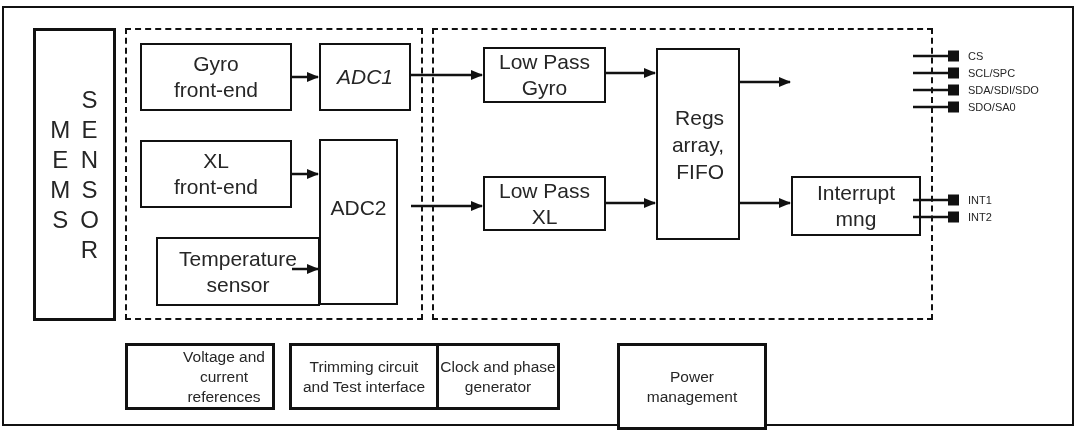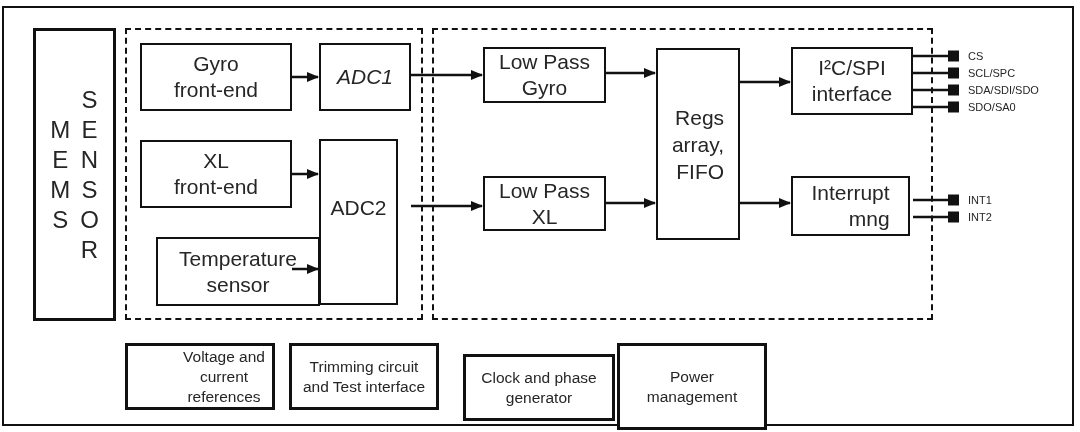--- a/index.html
+++ b/index.html
@@ -122,39 +122,35 @@
     <span class="block-label">Low Pass
 XL</span>
   </div>
 
   <div class="abs solid-box" style="left:656px;top:48px;width:84px;height:192px;">
     <span class="block-label regs-label">Regs
 array,
 FIFO</span>
   </div>
 
-  <div class="abs solid-box" style="left:791px;top:47px;width:122px;height:68px;">
-    <span class="block-label">I²C/SPI
-interface</span>
-  </div>
 
-  <div class="abs solid-box" style="left:791px;top:176px;width:119px;height:60px;text-align:right;">
+  <div class="abs solid-box" style="left:791px;top:176px;width:130px;height:60px;">
     <span class="block-label">Interrupt
 mng</span>
   </div>
 
   <div class="abs bottom-box" style="left:125px;top:343px;width:150px;height:67px;padding-left:48px;">
     <span class="bottom-label">Voltage and current
 references</span>
   </div>
   <div class="abs bottom-box" style="left:289px;top:343px;width:150px;height:67px;">
     <span class="bottom-label">Trimming circuit
 and Test interface</span>
   </div>
-  <div class="abs bottom-box" style="left:463px;top:343px;width:152px;height:67px;margin-top:11px;">
+  <div class="abs bottom-box" style="left:436px;top:343px;width:124px;height:67px;">
     <span class="bottom-label">Clock and phase
 generator</span>
   </div>
   <div class="abs bottom-box" style="left:617px;top:343px;width:150px;height:87px;">
     <span class="bottom-label">Power
 management</span>
   </div>
 
   <div class="abs pin-label" style="left:968px;top:56px;">CS</div>
   <div class="abs pin-label" style="left:968px;top:73px;">SCL/SPC</div>

